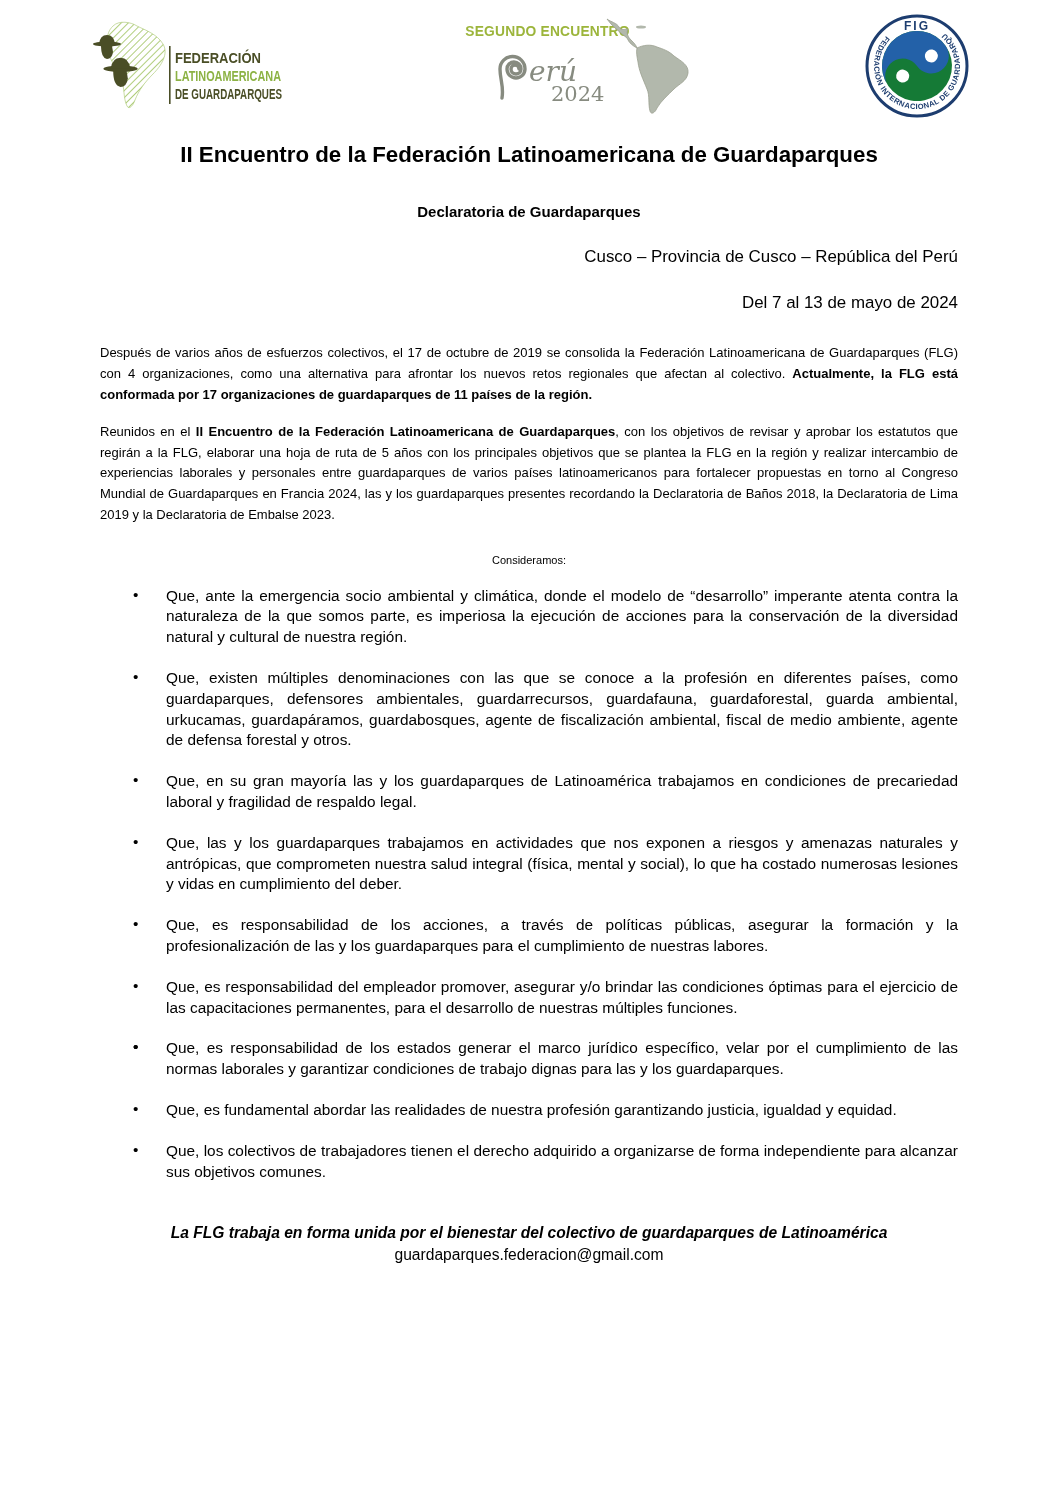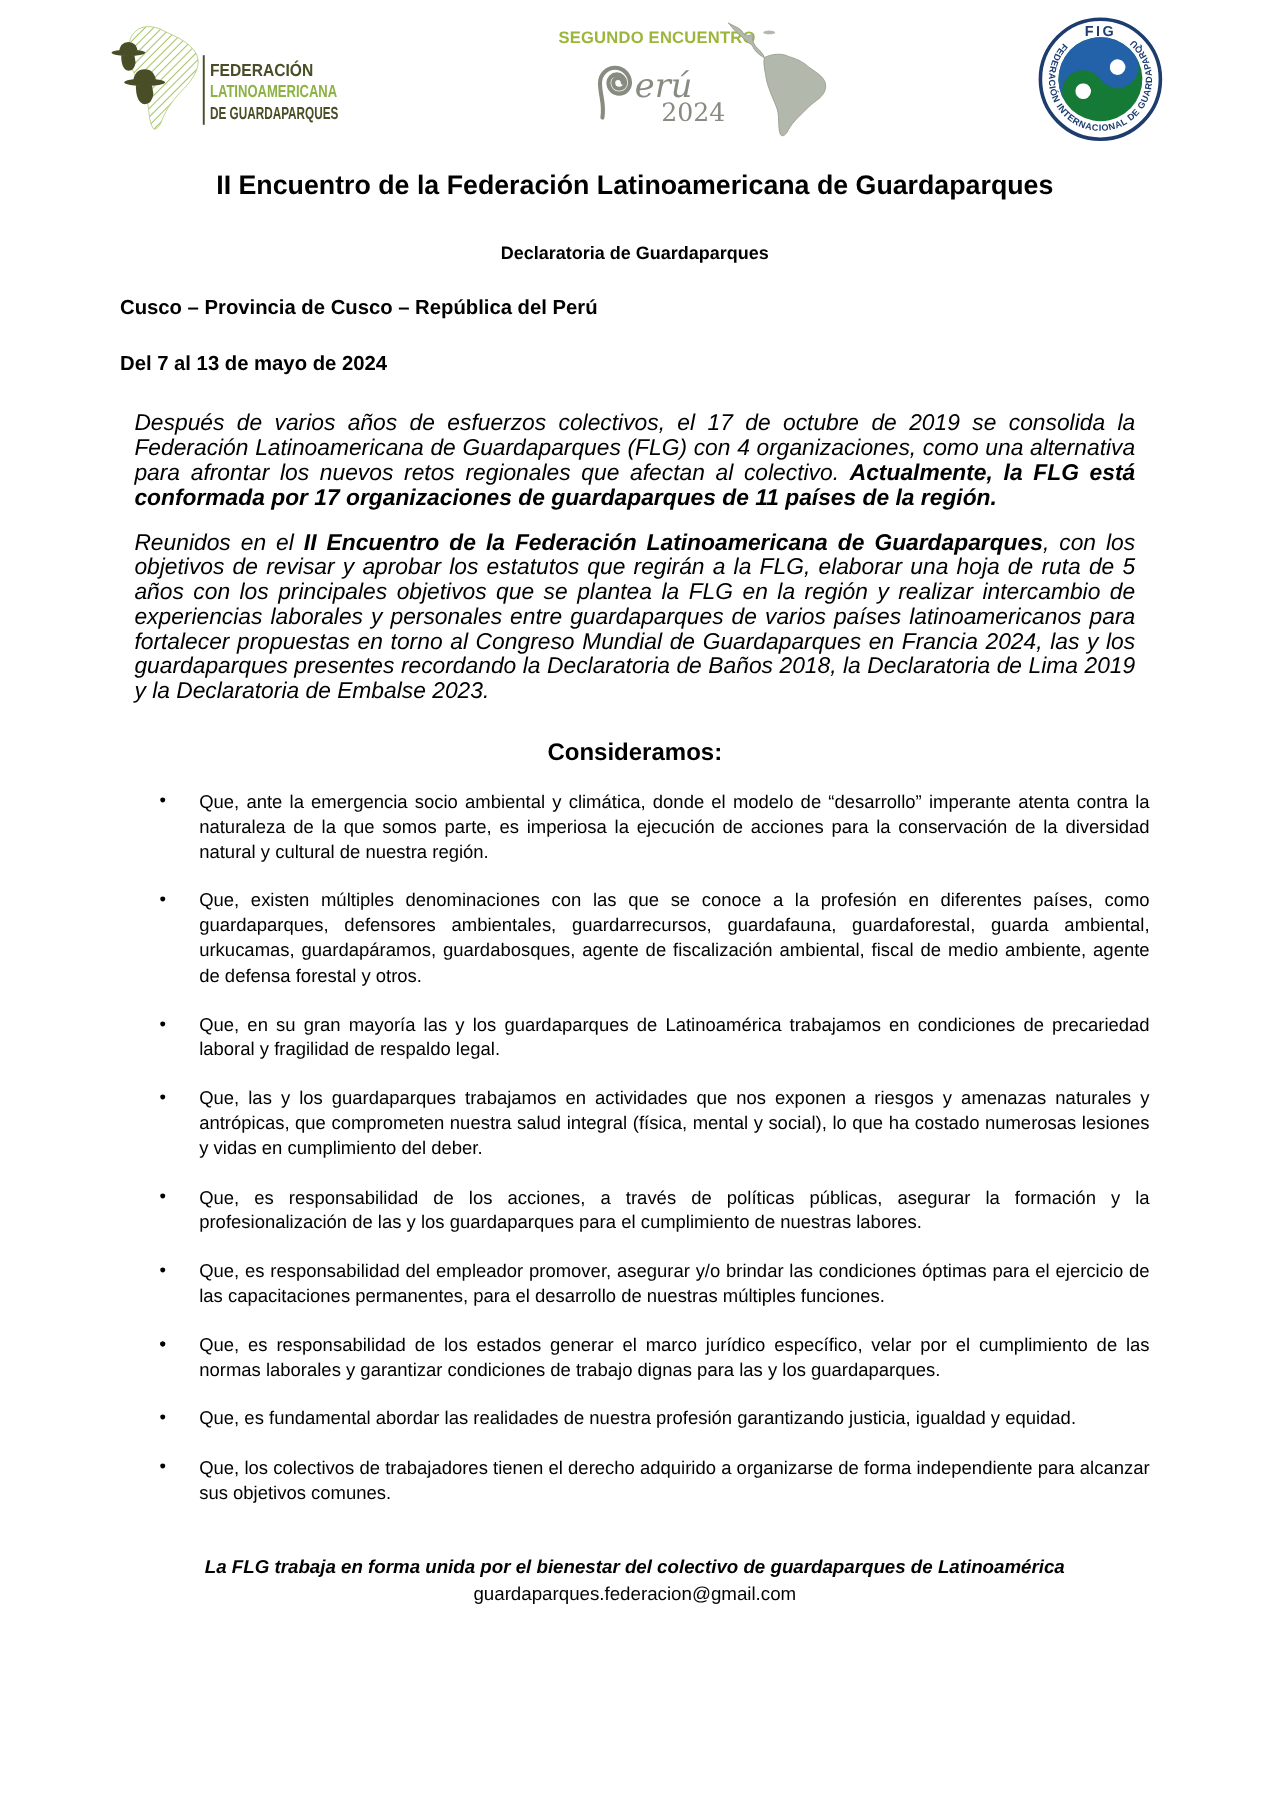--- a/index.html
+++ b/index.html
@@ -24,30 +24,30 @@
   .content { margin:0 100px; width:858px; }
   h1.doc-title {
     margin:24px 0 0; text-align:center;
     font-size:22.3px; font-weight:bold; line-height:1.2;
   }
   h2.doc-subtitle {
     margin:34px 0 0; text-align:center;
     font-size:15px; font-weight:bold; line-height:1.2;
   }
   h3.doc-location, h3.doc-dates {
-    margin:26px 0 0; text-align:left;
-    font-size:16.9px; font-weight:bold; line-height:1.2;
+    margin:26px 0 0; text-align:right;
+    font-size:16.9px; font-weight:normal; line-height:1.2;
   }
   p.para {
-    margin:12px; font-size:19px; line-height:20.8px; text-align:justify;font-style:italic;
+    margin:0; font-size:13px; line-height:20.8px; text-align:justify;
   }
   p.para-intro   { margin-top:30px; }
   p.para-meeting { margin-top:16px; }
   p.consider {
-    margin:28px 0 0; text-align:center; font-weight:bold; font-size:20px;
+    margin:28px 0 0; text-align:center; font-weight:normal; font-size:11px;
   }
   ul.bullets { list-style:none; margin:13px 0 0; padding:0; }
   ul.bullets li {
     position:relative; padding-left:66px; margin-top:20px;
     font-size:15.4px; line-height:20.8px; text-align:justify;
   }
   ul.bullets .dot {
     position:absolute; left:33px; top:-1px; font-size:15.4px;
   }
   .doc-footer { margin-top:40px; text-align:center; }

